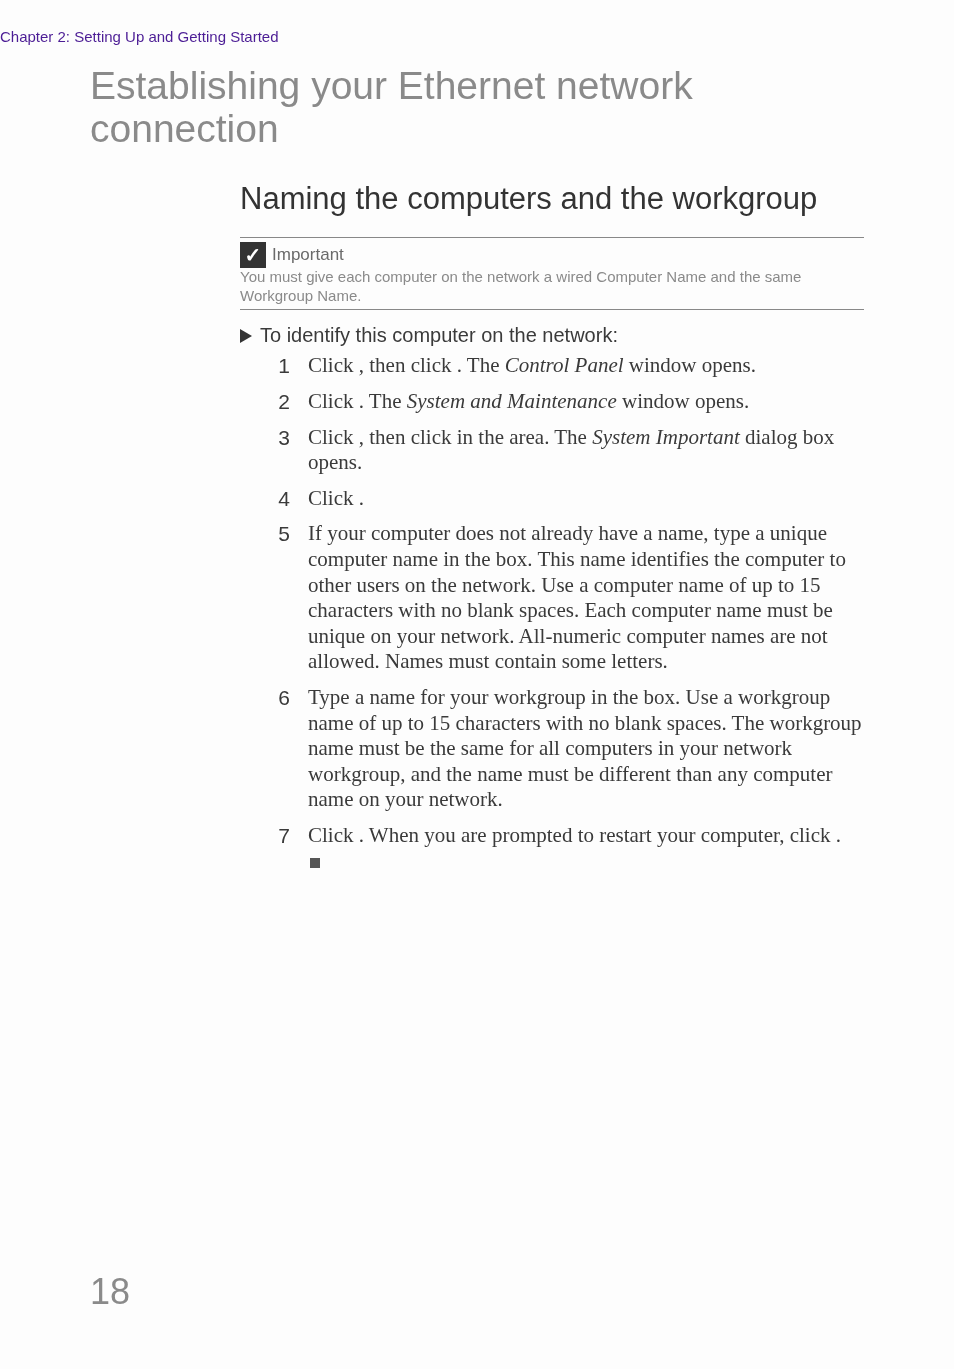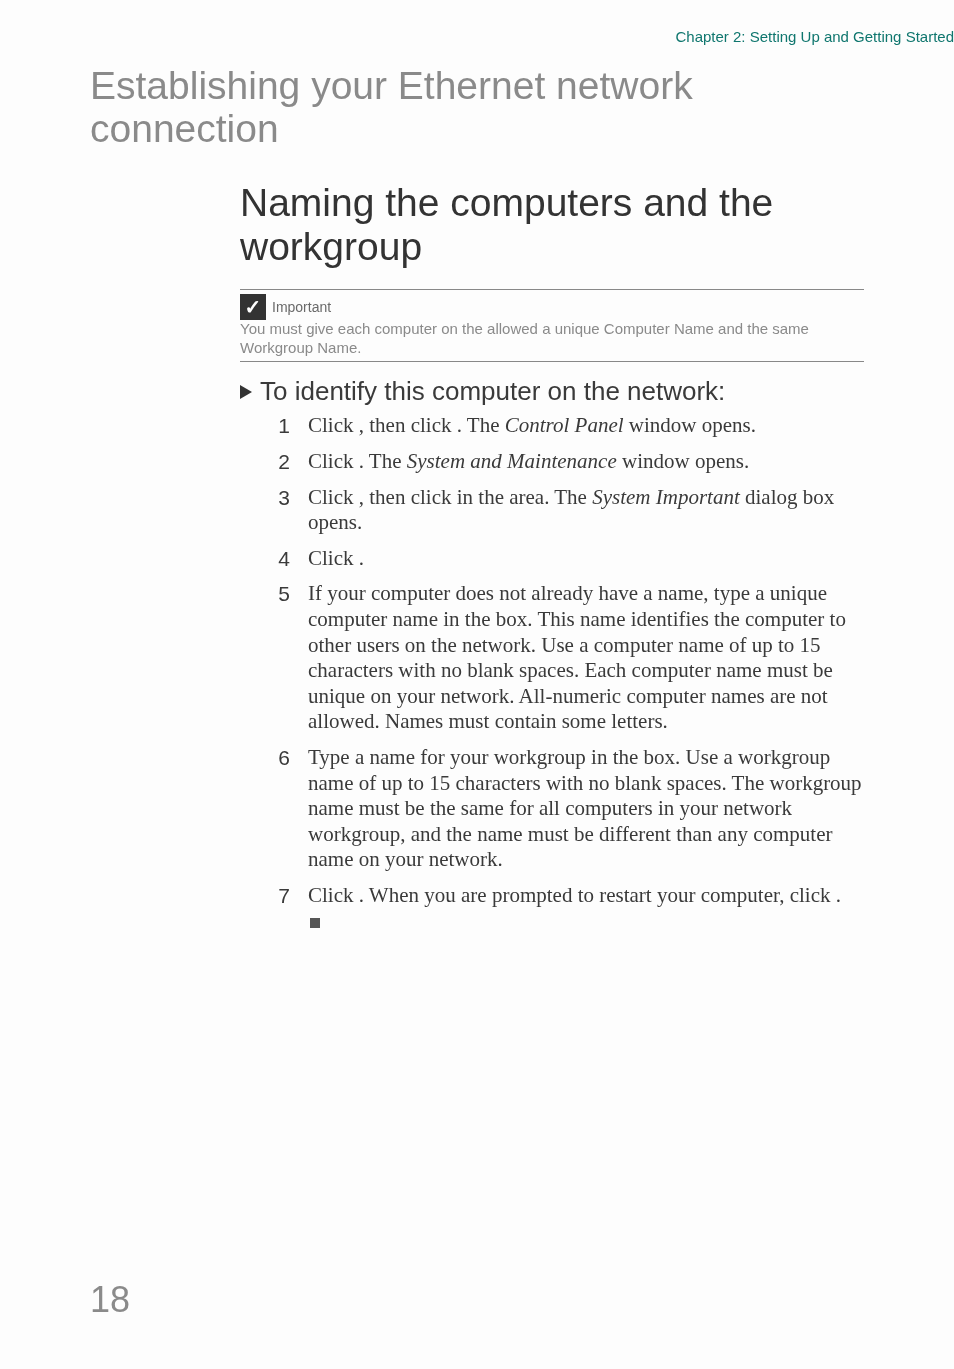--- a/index.html
+++ b/index.html
@@ -9,39 +9,39 @@
     }
     body {
       width: 954px;
       height: 1369px;
       background: #fdfdfd;
       font-family: Arial, Helvetica, sans-serif;
       color: #4a4a4a;
       position: relative;
     }
     .page-header {
-      text-align: right;
+      text-align: left;
       font-size: 15px;
-      color: #0f766e;
+      color: #4c1d95;
       padding-top: 28px;
       padding-bottom: 20px;
     }
     .content {
       padding-left: 90px;
       padding-right: 90px;
     }
     .h1 {
       font-size: 39px;
       color: #8a8a8a;
       font-weight: 400;
       line-height: 1.1;
       margin-bottom: 30px;
     }
     .h2 {
-      font-size: 39px;
+      font-size: 31px;
       color: #333;
       font-weight: 400;
       margin-left: 150px;
       margin-bottom: 20px;
     }
     .callout {
       margin-left: 150px;
       border-top: 1px solid #888;
       border-bottom: 1px solid #888;
       padding: 4px 0;
@@ -58,39 +58,39 @@
       background: #333;
       display: flex;
       align-items: center;
       justify-content: center;
       color: #fff;
       font-size: 20px;
       font-weight: bold;
       flex-shrink: 0;
     }
     .callout-title {
-      font-size: 14px;
+      font-size: 17px;
       color: #6a6a6a;
       font-weight: 400;
     }
     .callout-body {
       font-size: 15px;
       color: #8a8a8a;
       line-height: 1.25;
     }
     .body-text {
       margin-left: 150px;
       font-size: 21px;
       color: #3a3a3a;
       line-height: 1.2;
       margin-bottom: 14px;
     }
     .procedure-head {
       margin-left: 150px;
-      font-size: 26px;
+      font-size: 20px;
       color: #3a3a3a;
       display: flex;
       align-items: center;
       gap: 8px;
       margin-bottom: 6px;
     }
     .triangle {
       width: 0;
       height: 0;
       border-top: 7px solid transparent;
@@ -123,21 +123,21 @@
     .end-square {
       width: 10px;
       height: 10px;
       background: #555;
       display: inline-block;
       margin-left: 2px;
       margin-top: 6px;
     }
     .page-number {
       position: absolute;
-      bottom: 48px;
+      bottom: 56px;
       left: 90px;
       font-size: 36px;
       color: #8a8a8a;
       font-weight: 400;
     }
   </style>
 </head>
 <body>
 
 <div class="page-header">Chapter 2: Setting Up and Getting Started</div>
@@ -146,21 +146,21 @@
 
   <h1 class="h1">Establishing your Ethernet network connection</h1>
 
   <h2 class="h2">Naming the computers and the workgroup</h2>
 
   <div class="callout">
     <div class="callout-head">
       <div class="check-icon">✓</div>
       <span class="callout-title">Important</span>
     </div>
-    <div class="callout-body">You must give each computer on the allowed a unique Computer Name and the same Workgroup Name.</div>
+    <div class="callout-body">You must give each computer on the network a wired Computer Name and the same Workgroup Name.</div>
   </div>
 
 
   <div class="procedure-head">
     <span class="triangle"></span>
     <span>To identify this computer on the network:</span>
   </div>
 
   <div class="steps">
 

